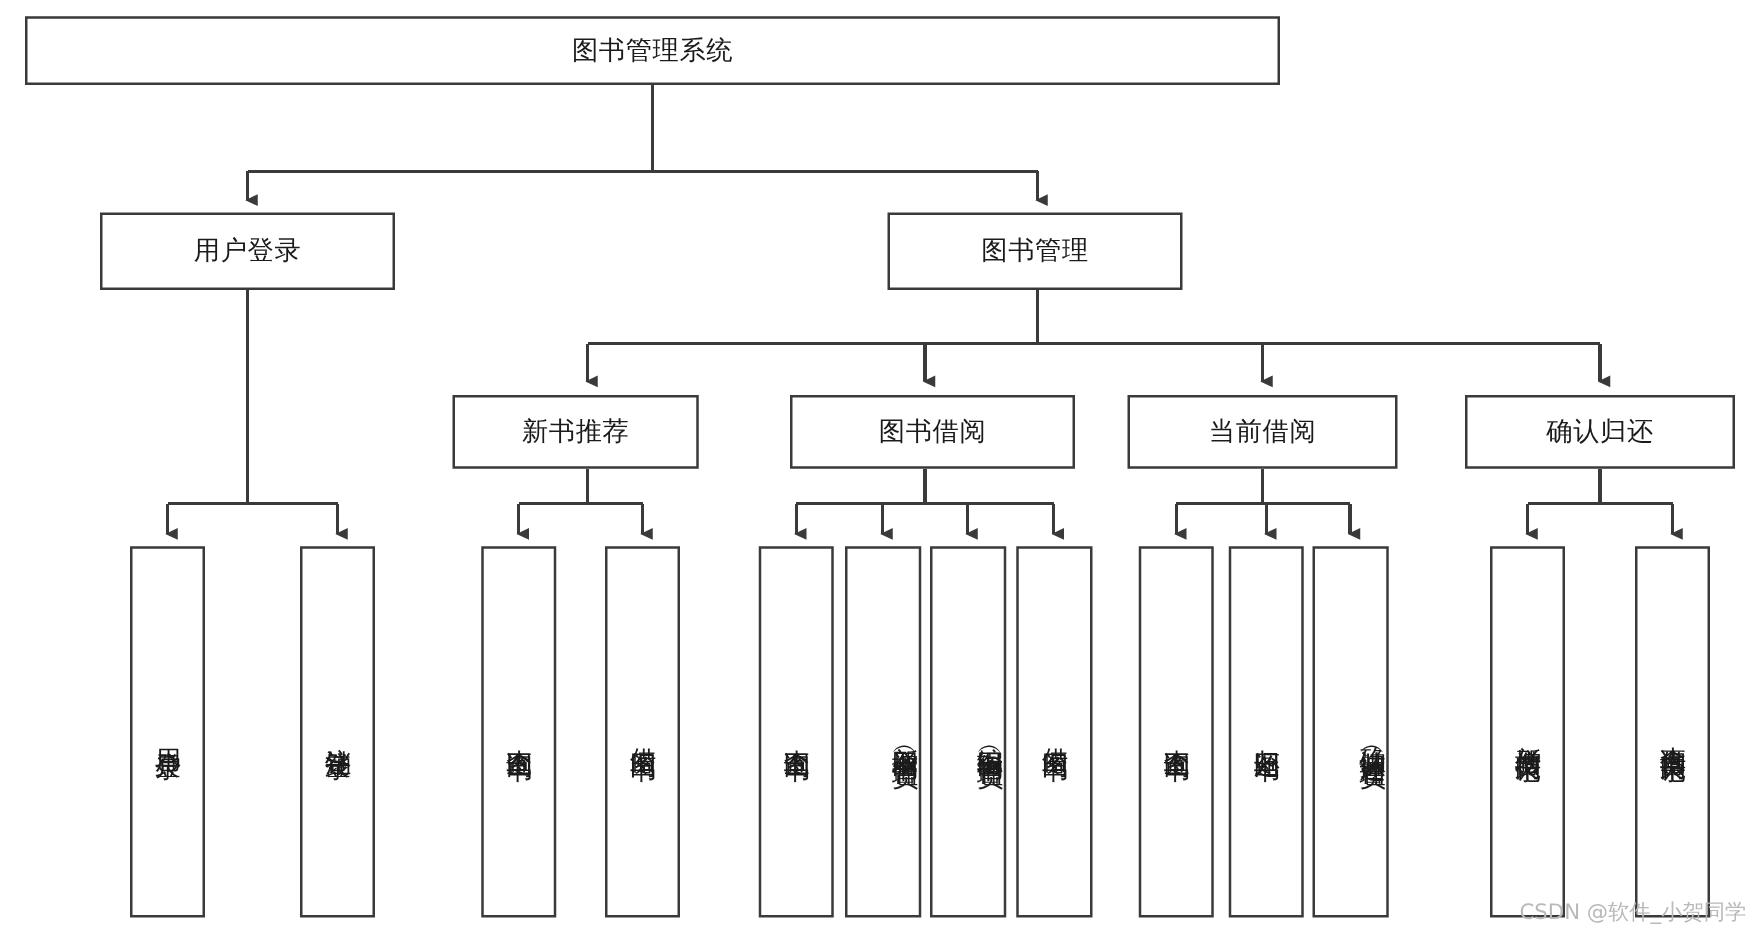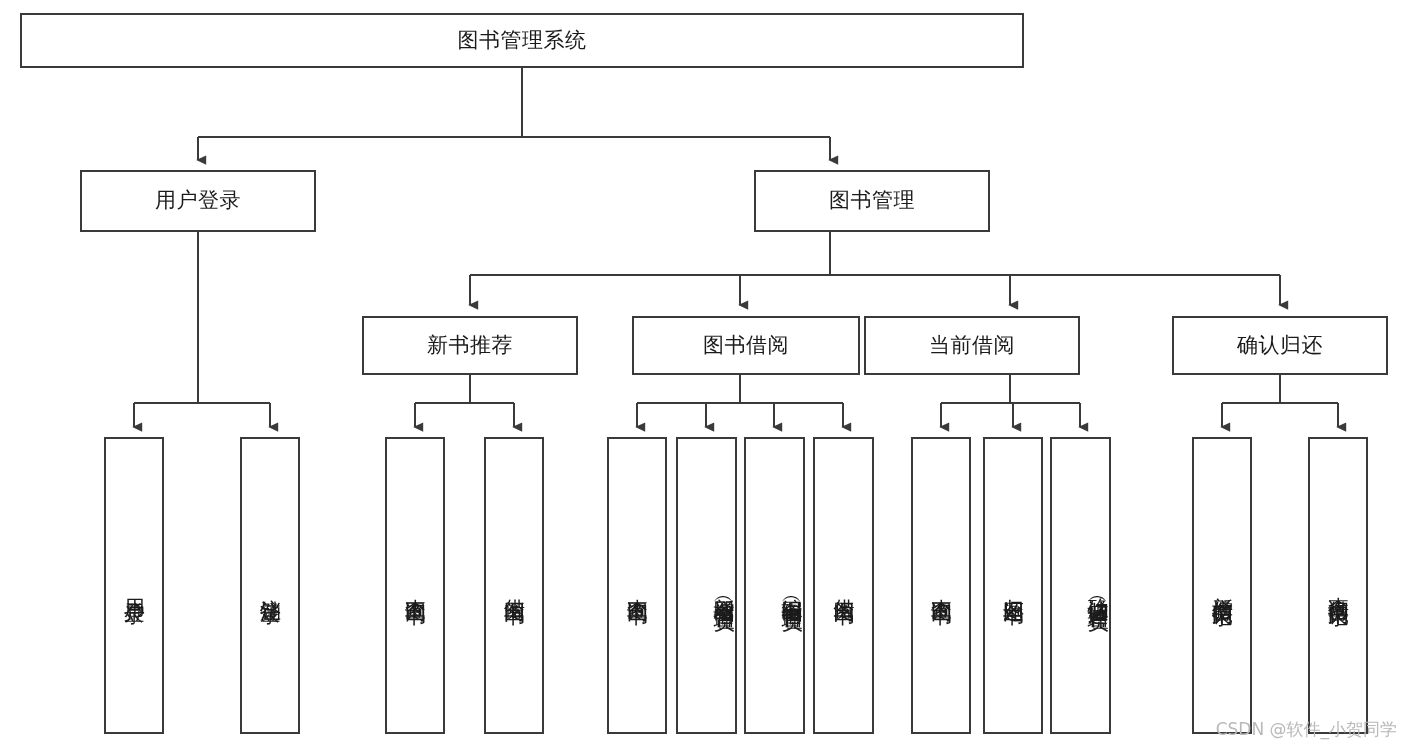--- a/index.html
+++ b/index.html
@@ -126,31 +126,31 @@
     </g>
   </svg>
 
   <div class="node node-h" style="left:20px; top:13px; width:1004px; height:55px;">
     <span class="label">图书管理系统</span>
   </div>
 
   <div class="node node-h" style="left:80px; top:170px; width:236px; height:62px;">
     <span class="label">用户登录</span>
   </div>
-  <div class="node node-h" style="left:710px; top:170px; width:236px; height:62px;margin-left:44px;">
+  <div class="node node-h" style="left:710px; top:170px; width:236px; height:62px;">
     <span class="label">图书管理</span>
   </div>
 
-  <div class="node node-h" style="left:362px; top:316px; width:216px; height:59px;">
+  <div class="node node-h" style="left:362px; top:316px; width:197px; height:59px;">
     <span class="label">新书推荐</span>
   </div>
   <div class="node node-h" style="left:632px; top:316px; width:228px; height:59px;">
     <span class="label">图书借阅</span>
   </div>
-  <div class="node node-h" style="left:864px; top:316px; width:216px; height:59px;">
+  <div class="node node-h" style="left:902px; top:316px; width:216px; height:59px;">
     <span class="label">当前借阅</span>
   </div>
   <div class="node node-h" style="left:1172px; top:316px; width:216px; height:59px;">
     <span class="label">确认归还</span>
   </div>
 
   <div class="node node-v center-v" style="left:104px; top:437px; width:60px; height:297px;">
     <span class="label">用户登录</span>
   </div>
   <div class="node node-v center-v" style="left:240px; top:437px; width:60px; height:297px;">

